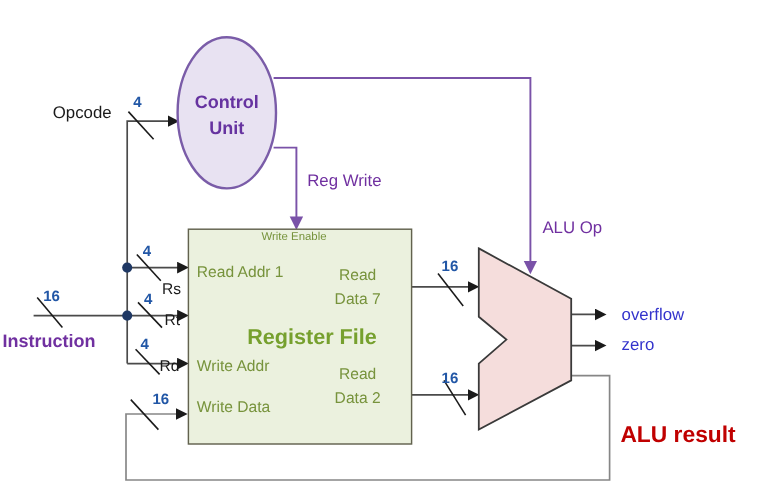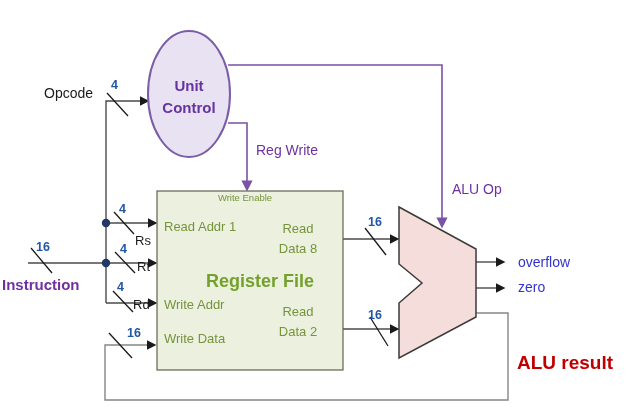--- a/index.html
+++ b/index.html
@@ -92,26 +92,26 @@
   <div class="lbl buswidth" style="left:36px;top:240px;">16</div>
   <div class="lbl buswidth" style="left:127px;top:326px;">16</div>
   <div class="lbl buswidth" style="left:368px;top:215px;">16</div>
   <div class="lbl buswidth" style="left:368px;top:308px;">16</div>
 
   <div class="lbl reg" style="left:135px;top:221px;margin-top:13px;">Rs</div>
   <div class="lbl reg" style="left:137px;top:260px;">Rt</div>
   <div class="lbl reg" style="left:133px;top:298px;">Rd</div>
 
   <div class="cu-text">
+    <div>Control</div>
     <div>Unit</div>
-    <div>Control</div>
   </div>
 
   <div class="we">Write Enable</div>
   <div class="lbl green" style="left:164px;top:220px;">Read Addr 1</div>
   <div class="rf-title">Register File</div>
   <div class="lbl green" style="left:164px;top:298px;">Write Addr</div>
   <div class="lbl green" style="left:164px;top:332px;">Write Data</div>
-  <div class="green-wrap" style="left:272px;top:219px;">Read Data 8</div>
+  <div class="green-wrap" style="left:272px;top:219px;">Read Data 7</div>
   <div class="green-wrap" style="left:272px;top:302px;">Read Data 2</div>
 
 
 </div>
 
 </body></html>

